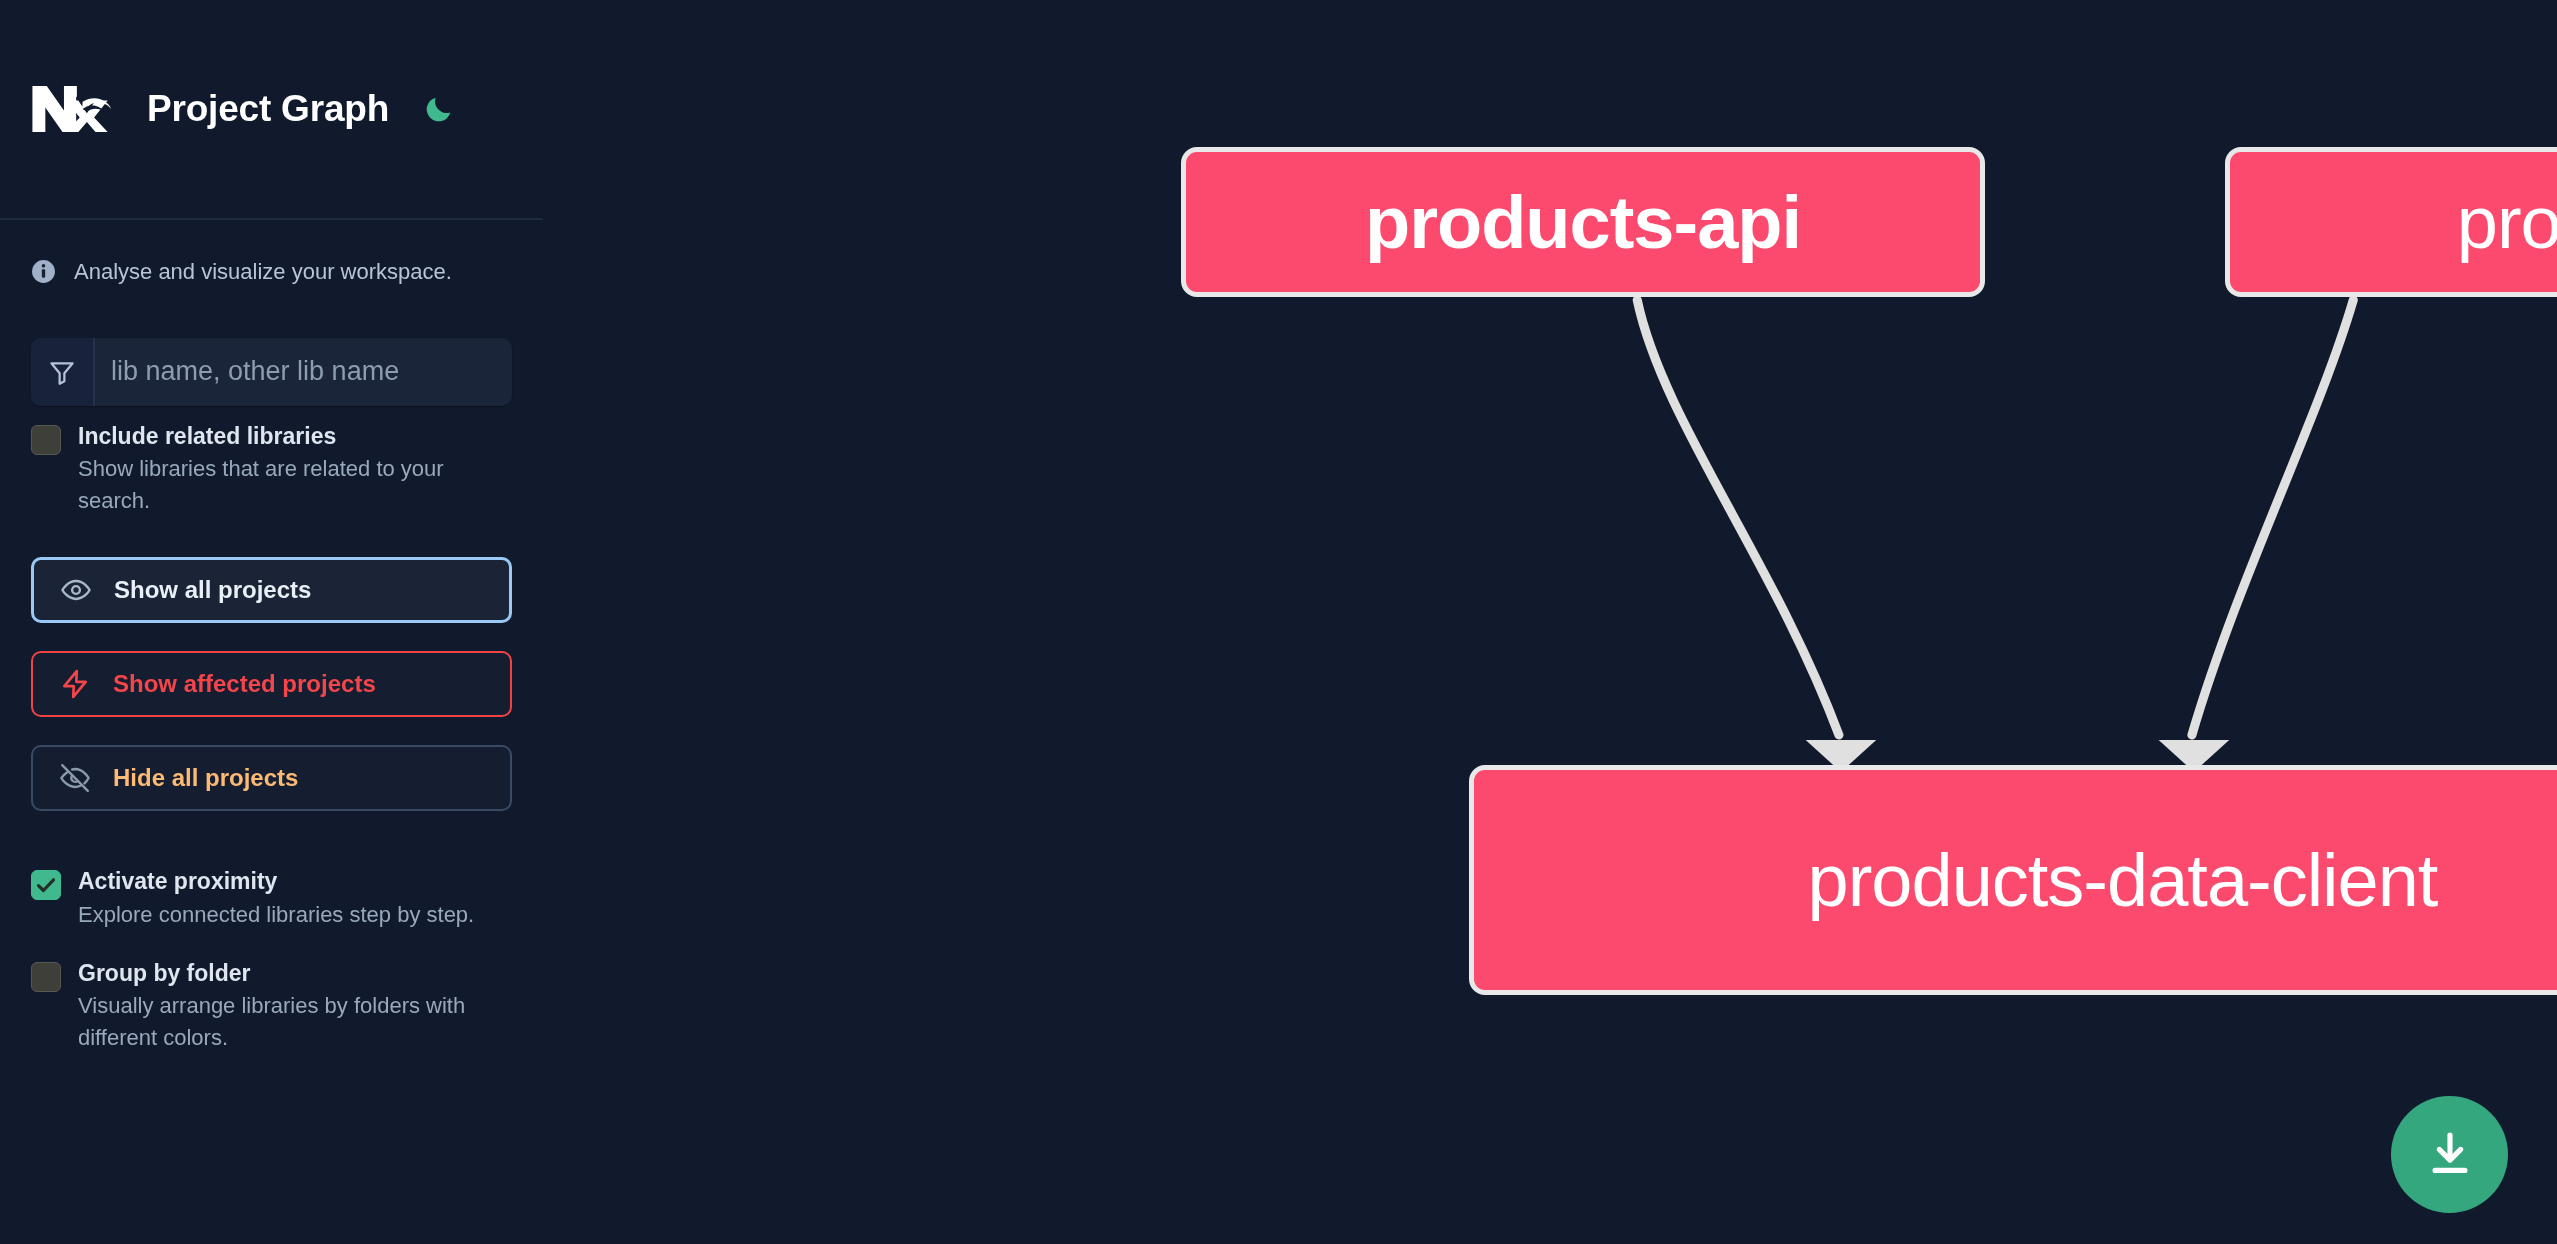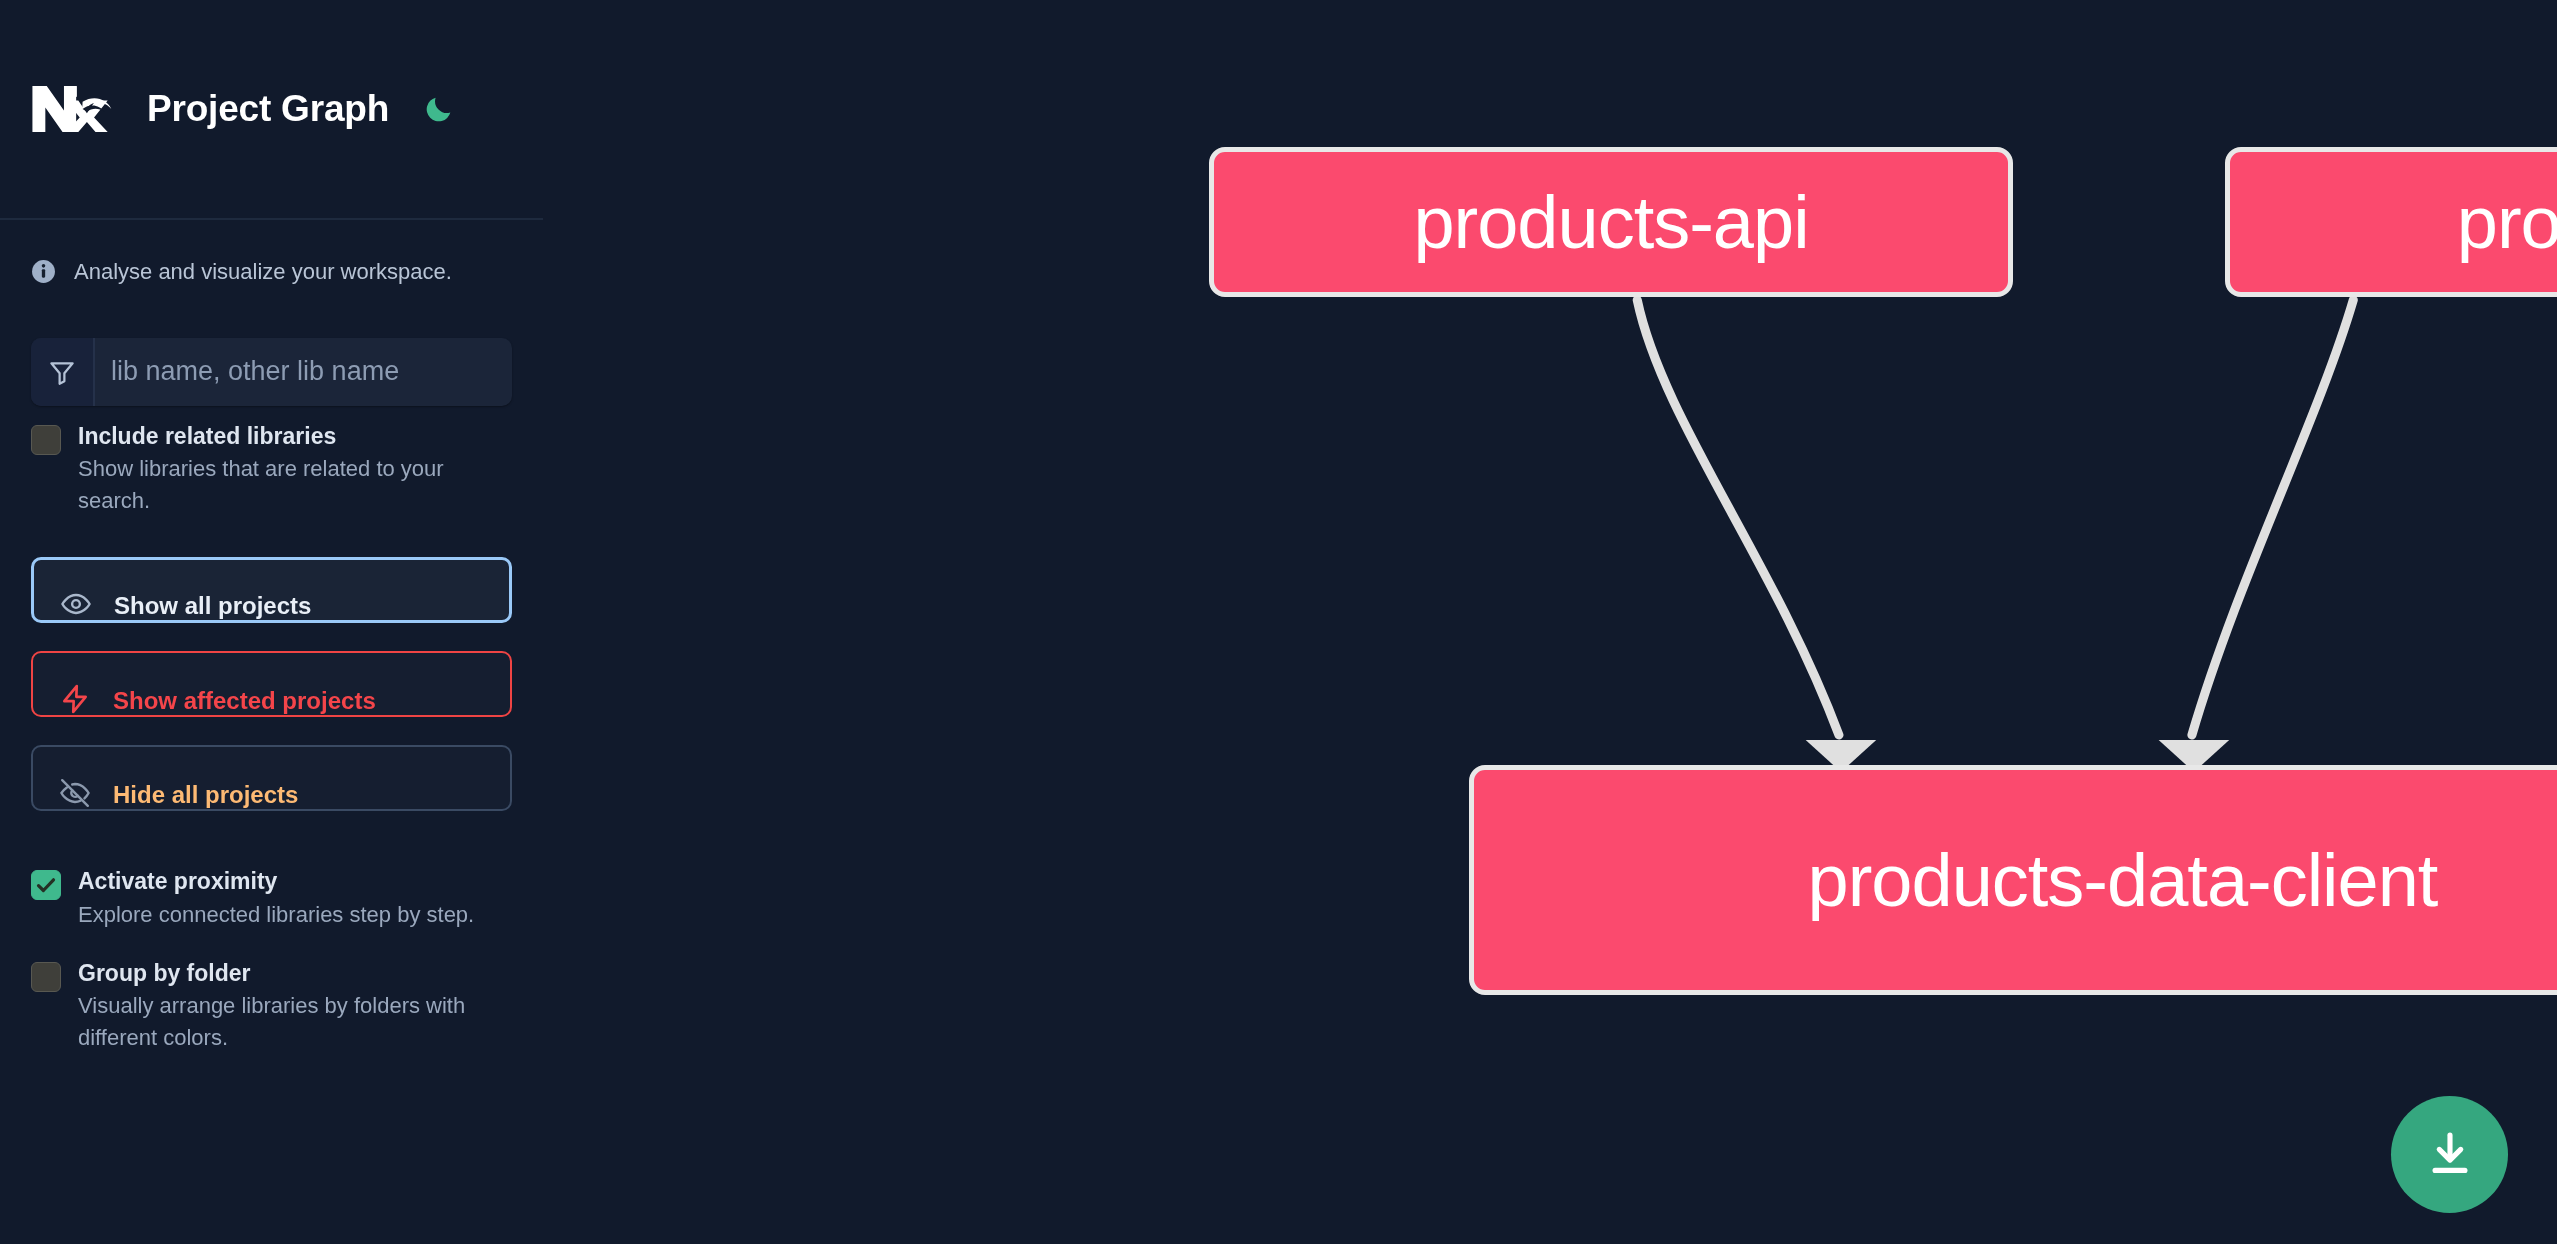--- a/index.html
+++ b/index.html
@@ -158,21 +158,21 @@
     font-size: 22px;
     color: #9aa8bd;
     line-height: 1.45;
     margin-top: 3px;
     max-width: 455px;
   }
 
   .btn-stack { margin: 40px 31px 0 31px; }
   .gbtn {
     display: flex;
-    align-items: flex-end;
+    align-items: center;
     gap: 22px;
     height: 66px;
     box-sizing: border-box;
     padding-left: 26px;
     border-radius: 10px;
     font-size: 24px;
     font-weight: 700;
     cursor: pointer;
     background: #1a2436;
     margin-bottom: 28px;
@@ -336,21 +336,21 @@
 
     <svg class="edges" viewBox="0 0 1997 1244" preserveAspectRatio="none">
       <g fill="none" stroke="#e0e0e0" stroke-width="9" stroke-linecap="round">
         <path d="M1085 300 C1110 420 1220 560 1285 735"></path>
         <path d="M1795 300 C1760 420 1680 580 1635 735"></path>
       </g>
       <polygon points="1252,740 1322,740 1287,772" fill="#e0e0e0"></polygon>
       <polygon points="1602,740 1672,740 1637,772" fill="#e0e0e0"></polygon>
     </svg>
 
-    <div class="node" id="node-0" style="left: 666px; top: 147px; width: 804px; height: 150px; font-size: 74px; background: rgb(251, 74, 110); border-color: rgb(232, 232, 232);">
+    <div class="node" id="node-0" style="left: 638px; top: 147px; width: 804px; height: 150px; font-size: 74px; background: rgb(251, 74, 110); border-color: rgb(232, 232, 232); font-weight: bold;">
       <span>products-api</span>
     </div>
     <div class="node" id="node-1" style="left: 1682px; top: 147px; width: 830px; height: 150px; font-size: 74px; background: rgb(251, 74, 110); border-color: rgb(232, 232, 232);">
       <span>products-cli</span>
     </div>
     <div class="node" id="node-2" style="left: 926px; top: 765px; width: 1307px; height: 230px; font-size: 74px; background: rgb(251, 74, 110); border-color: rgb(232, 232, 232);">
       <span>products-data-client</span>
     </div>
 
     <div class="fab">

